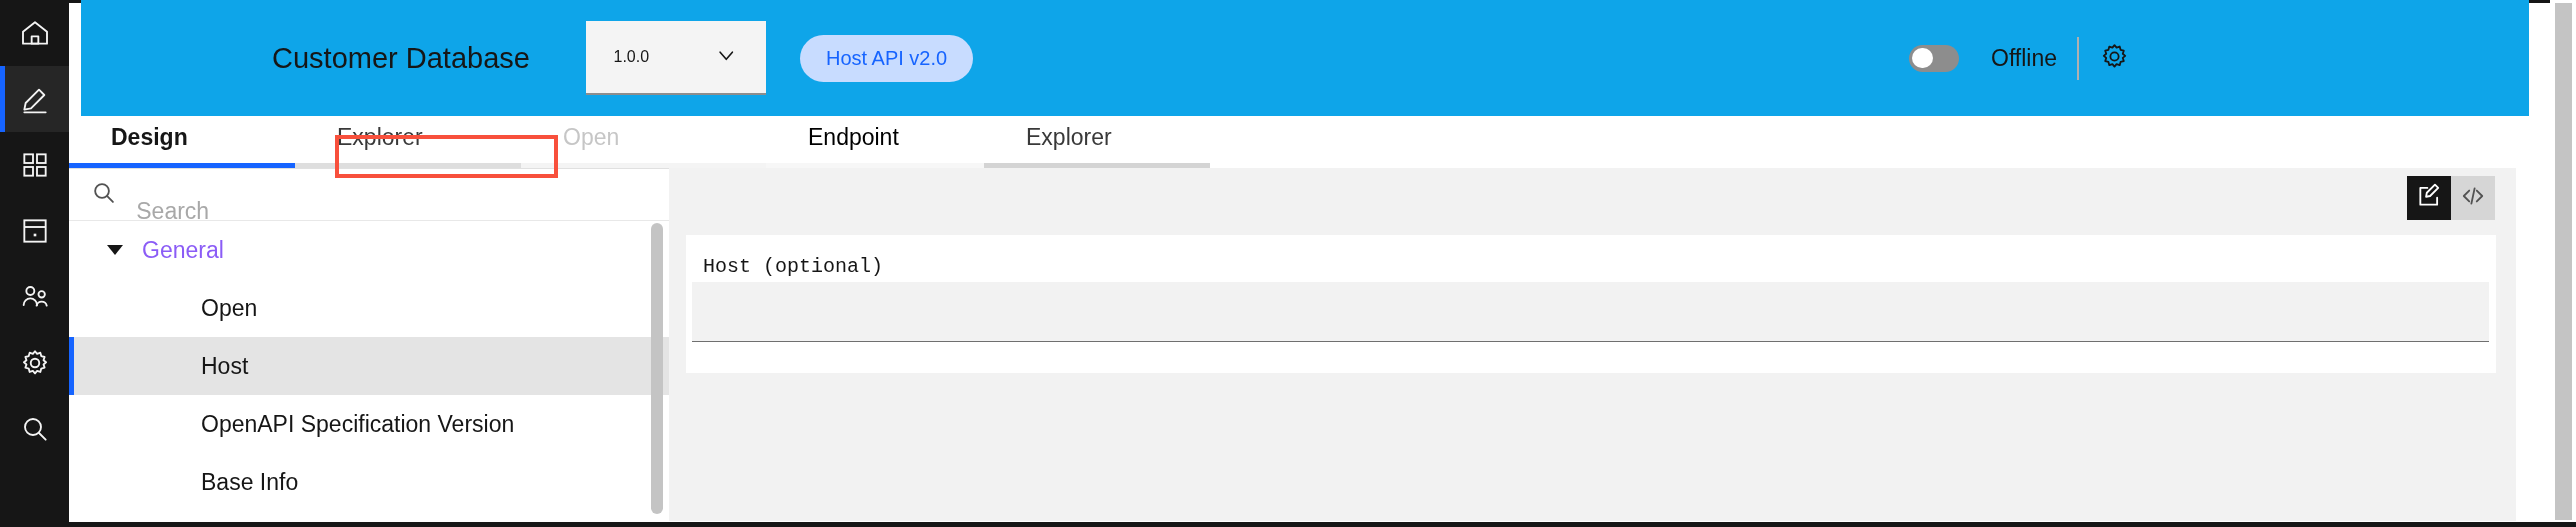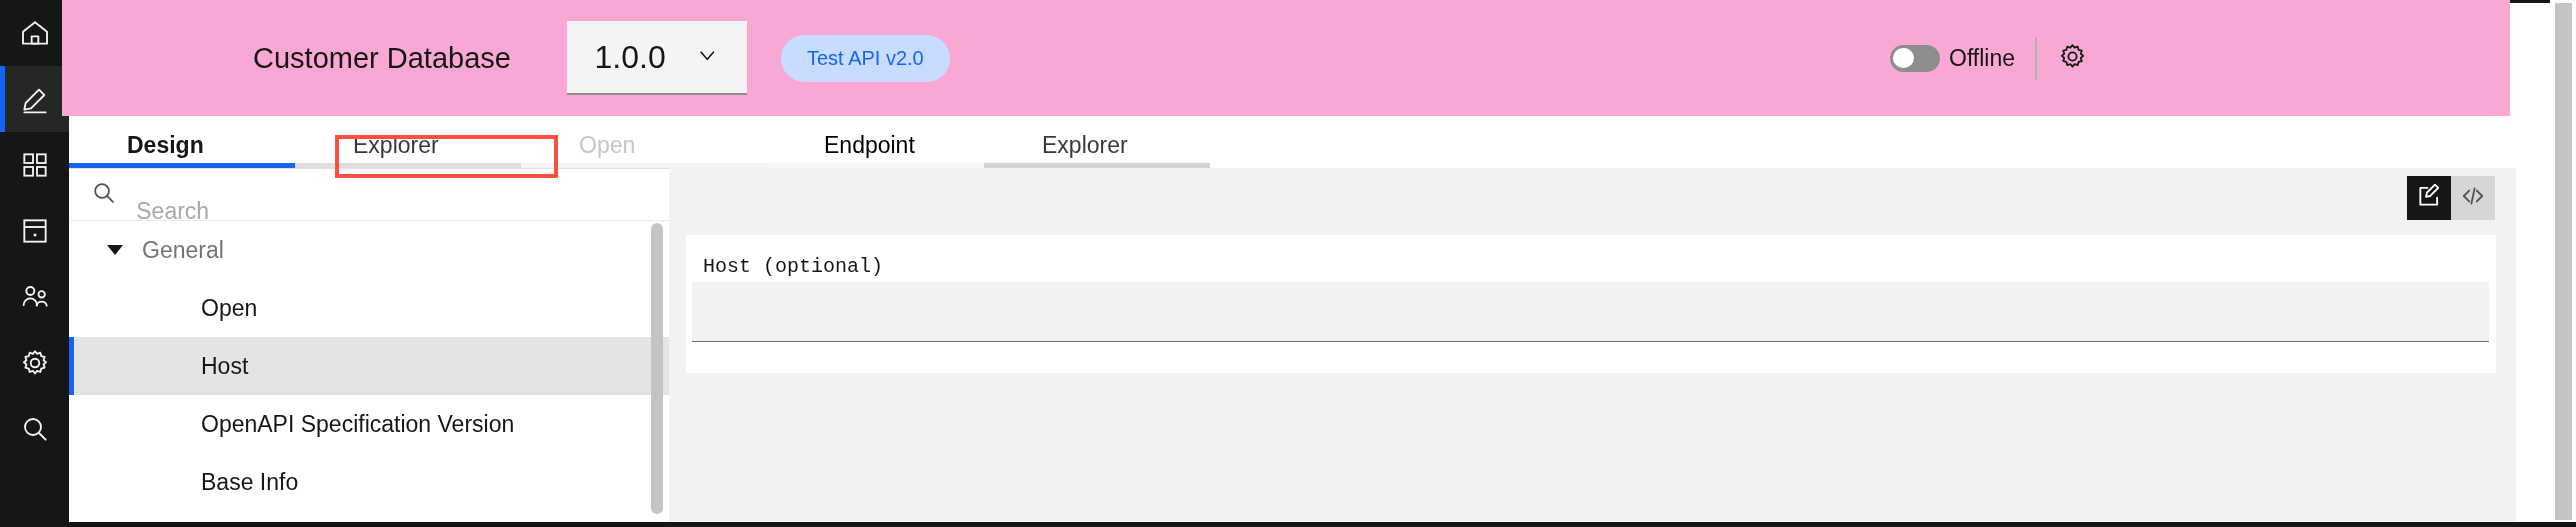--- a/index.html
+++ b/index.html
@@ -40,23 +40,23 @@
     position: absolute;
     left: 0; top: 0; bottom: 0;
     width: 5.4px;
     background: #1664ff;
   }
   .rail-item svg { display: block; }
 
   
   .header {
     position: absolute;
-    left: 62px; top: 0;
+    left: 81px; top: 0;
     width: 2448px; height: 116px;
-    background: #f9a8d4;
+    background: #0ea5e9;
     display: flex;
     align-items: center;
   }
   .app-title {
     position: absolute;
     left: 191px;
     font-size: 29px;
     color: #161616;
     white-space: nowrap;
   }
@@ -64,21 +64,21 @@
     position: absolute;
     left: 505px;
     width: 180px; height: 74px;
     background: #f4f4f4;
     border-bottom: 2.3px solid #8d8d8d;
     display: flex;
     align-items: center;
     justify-content: space-between;
     padding: 0 27.5px;
   }
-  .version-select .v-val { font-size: 32px; color: #161616; }
+  .version-select .v-val { font-size: 16px; color: #161616; }
   .version-select .v-chev { display: block; }
 
   .api-badge {
     position: absolute;
     left: 719px;
     height: 47px;
     padding: 0 26px;
     border-radius: 26px;
     background: #c8dcff;
     color: #1664ff;
@@ -103,21 +103,21 @@
     flex: none;
   }
   .toggle .knob {
     position: absolute;
     left: 3.1px; top: 3.1px;
     width: 20.7px; height: 20.7px;
     border-radius: 50%;
     background: #ffffff;
   }
   .toggle-label {
-    margin-left: 9px;
+    margin-left: 32px;
     font-size: 23px;
     color: #161616;
     white-space: nowrap;
   }
   .hdr-divider {
     width: 1.5px; height: 43px;
     background: #b0b0b0;
     margin: 0 20px;
   }
   .gear-btn { display: flex; align-items: center; }
@@ -132,21 +132,21 @@
     align-items: flex-start;
   }
   .tab {
     position: relative;
     height: 52px;
     padding-top: 7.6px;
     text-align: left;
     font-size: 23px;
     white-space: nowrap;
   }
-  .tab-label { display: block; padding-left: 58px; margin-top: 8px; }
+  .tab-label { display: block; padding-left: 42px; }
   .tab.active .tab-label { font-weight: bold; color: #161616; }
   .tab .tab-rule {
     position: absolute;
     left: 0; bottom: 0;
     height: 4.6px;
     width: 100%;
     display: block;
   }
 
   
@@ -177,21 +177,21 @@
   }
   .nav-search .sinput::placeholder { color: #a8a8a8; }
 
   .nav-list { position: relative; }
   .nav-group {
     height: 58px;
     display: flex;
     align-items: center;
     padding-left: 73px;
     font-size: 23px;
-    color: #737373;
+    color: #8b5cf6;
     position: relative;
   }
   .caret {
     position: absolute;
     left: 38px; top: 50%;
     transform: translateY(-50%);
     width: 0; height: 0;
     border-left: 8.4px solid transparent;
     border-right: 8.4px solid transparent;
     border-top: 10px solid #161616;
@@ -400,21 +400,21 @@
 
     <div class="version-select">
       <span class="v-val">1.0.0</span>
       <span class="v-chev">
         <svg width="24.5" height="24.5" viewBox="0 0 24 24" fill="none" stroke="#161616" stroke-width="1.6" stroke-linecap="round" stroke-linejoin="round">
           <polyline points="6,9 12,16 18,9"></polyline>
         </svg>
       </span>
     </div>
 
-    <div class="api-badge">Test API v2.0</div>
+    <div class="api-badge">Host API v2.0</div>
 
     <div class="hdr-right">
 
       <div class="toggle">
         <span class="knob"></span>
       </div>
       <span class="toggle-label">Offline</span>
 
       <span class="hdr-divider"></span>
 

